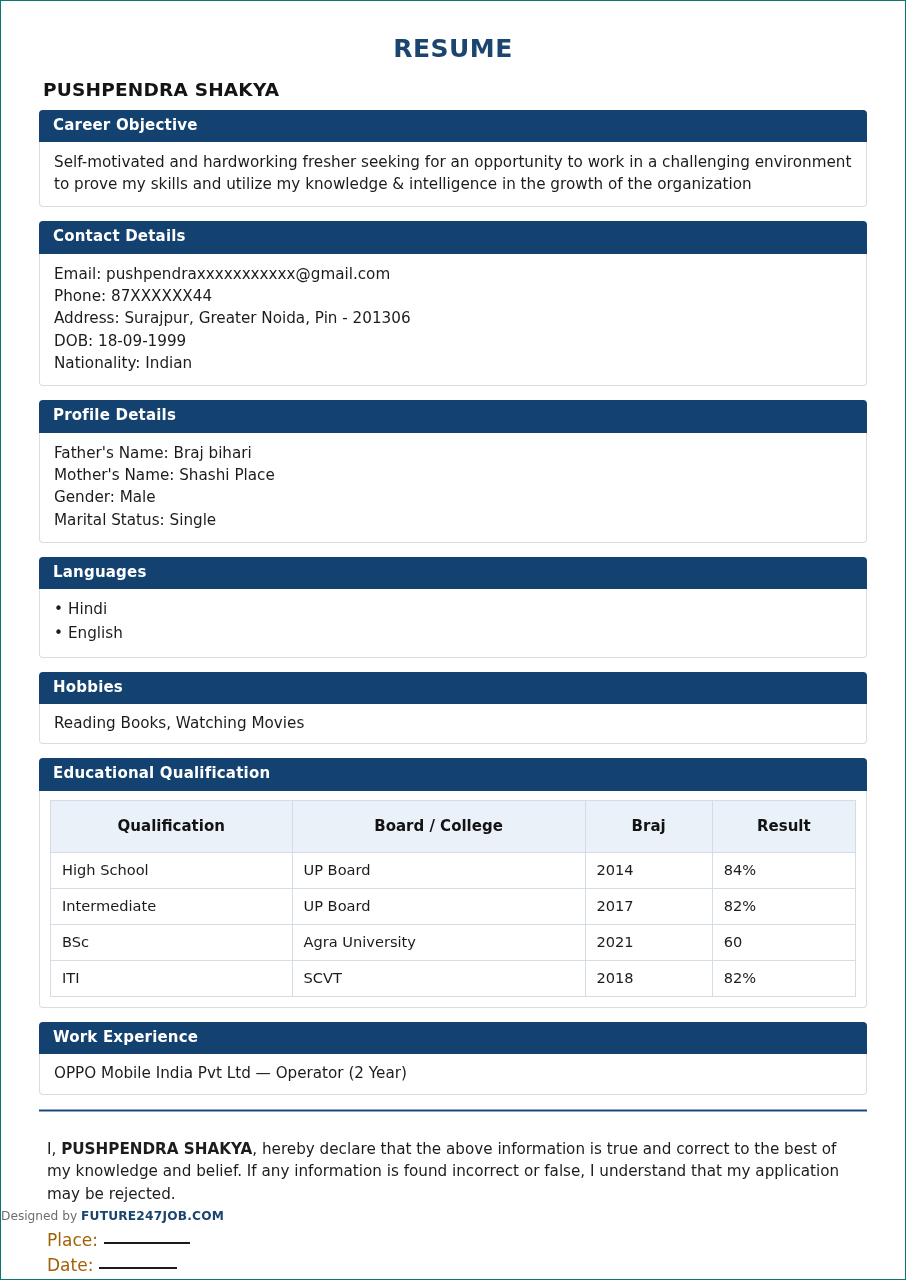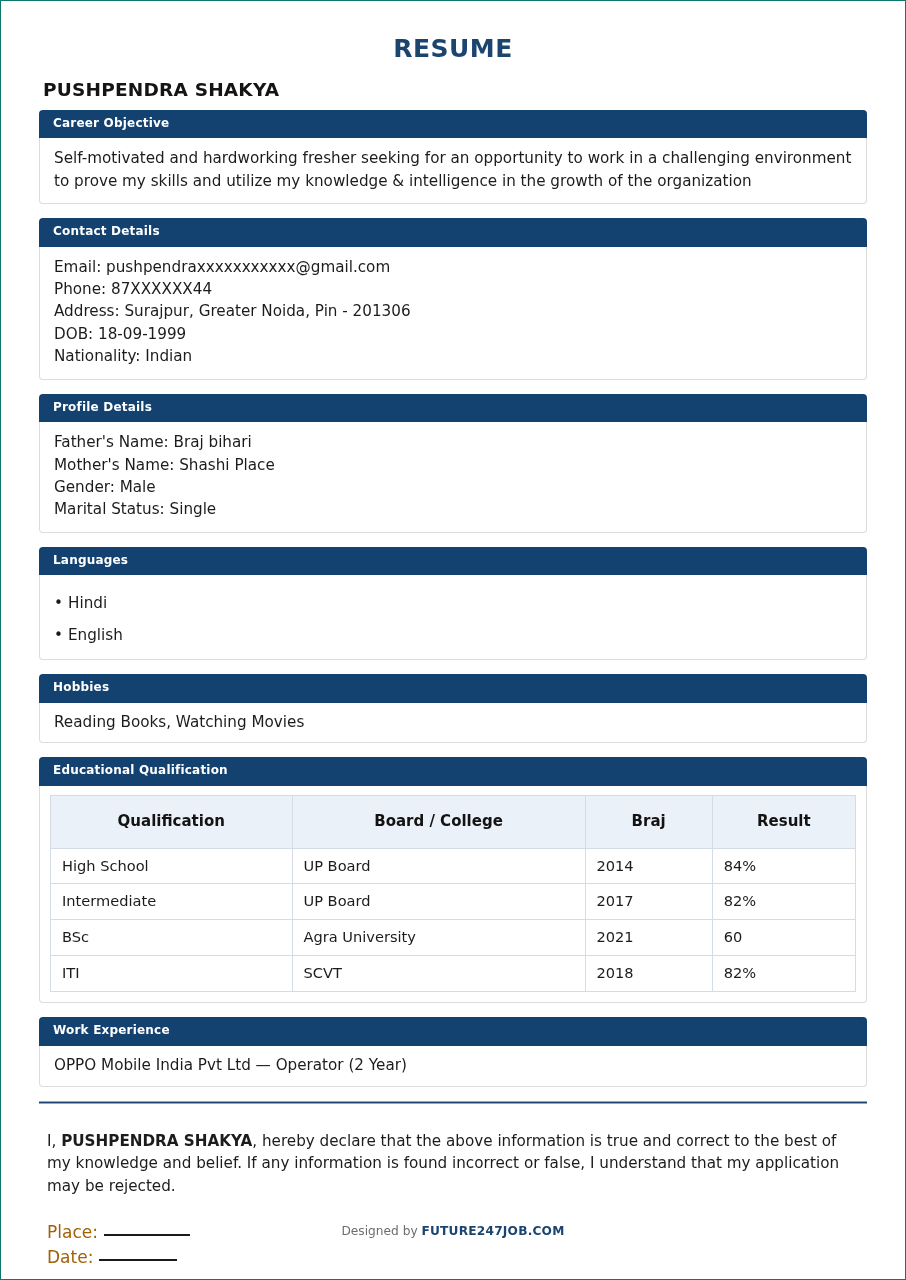--- a/index.html
+++ b/index.html
@@ -46,21 +46,21 @@
     letter-spacing: 0.2px;
   }
 
   
   .section {
     margin-bottom: 14px;
   }
   .section-header {
     background: #144270;
     color: #ffffff;
-    font-size: 12px;
+    font-size: 15px;
     font-weight: bold;
     padding: 7px 14px 8px 14px;
     border-radius: 4px 4px 0 0;
     letter-spacing: 0.2px;
     line-height: 1.15;
   }
   .section-body {
     border: 1px solid #dcdcdc;
     border-top: none;
     border-radius: 0 0 4px 4px;
@@ -78,21 +78,20 @@
   .kv-line { display: block; }
 
   ul.plain {
     margin: 0;
     padding: 0;
     list-style: none;
   }
   ul.plain li {
     padding: 0 0 1px 0;
     line-height: 1.5;
-    margin-top: 8px;
   }
   ul.plain li .bullet {
     display: inline-block;
     width: 14px;
     color: #1c1c1c;
   }
 
   
   .section-body.table-body {
     padding: 9px 10px 10px 10px;
@@ -156,22 +155,22 @@
     vertical-align: 2px;
     height: 0;
   }
   .blank-line.short { width: 78px; }
 
   
   .footer {
     position: absolute;
     left: 0;
     right: 0;
-    bottom: 41px;
-    text-align: center;
+    bottom: 56px;
+    text-align: left;
     font-size: 12.2px;
     color: #6d6d6d;
   }
   .footer .brand {
     color: #1b456f;
     font-weight: bold;
     letter-spacing: 0.2px;
   }
 </style>
 </head>

